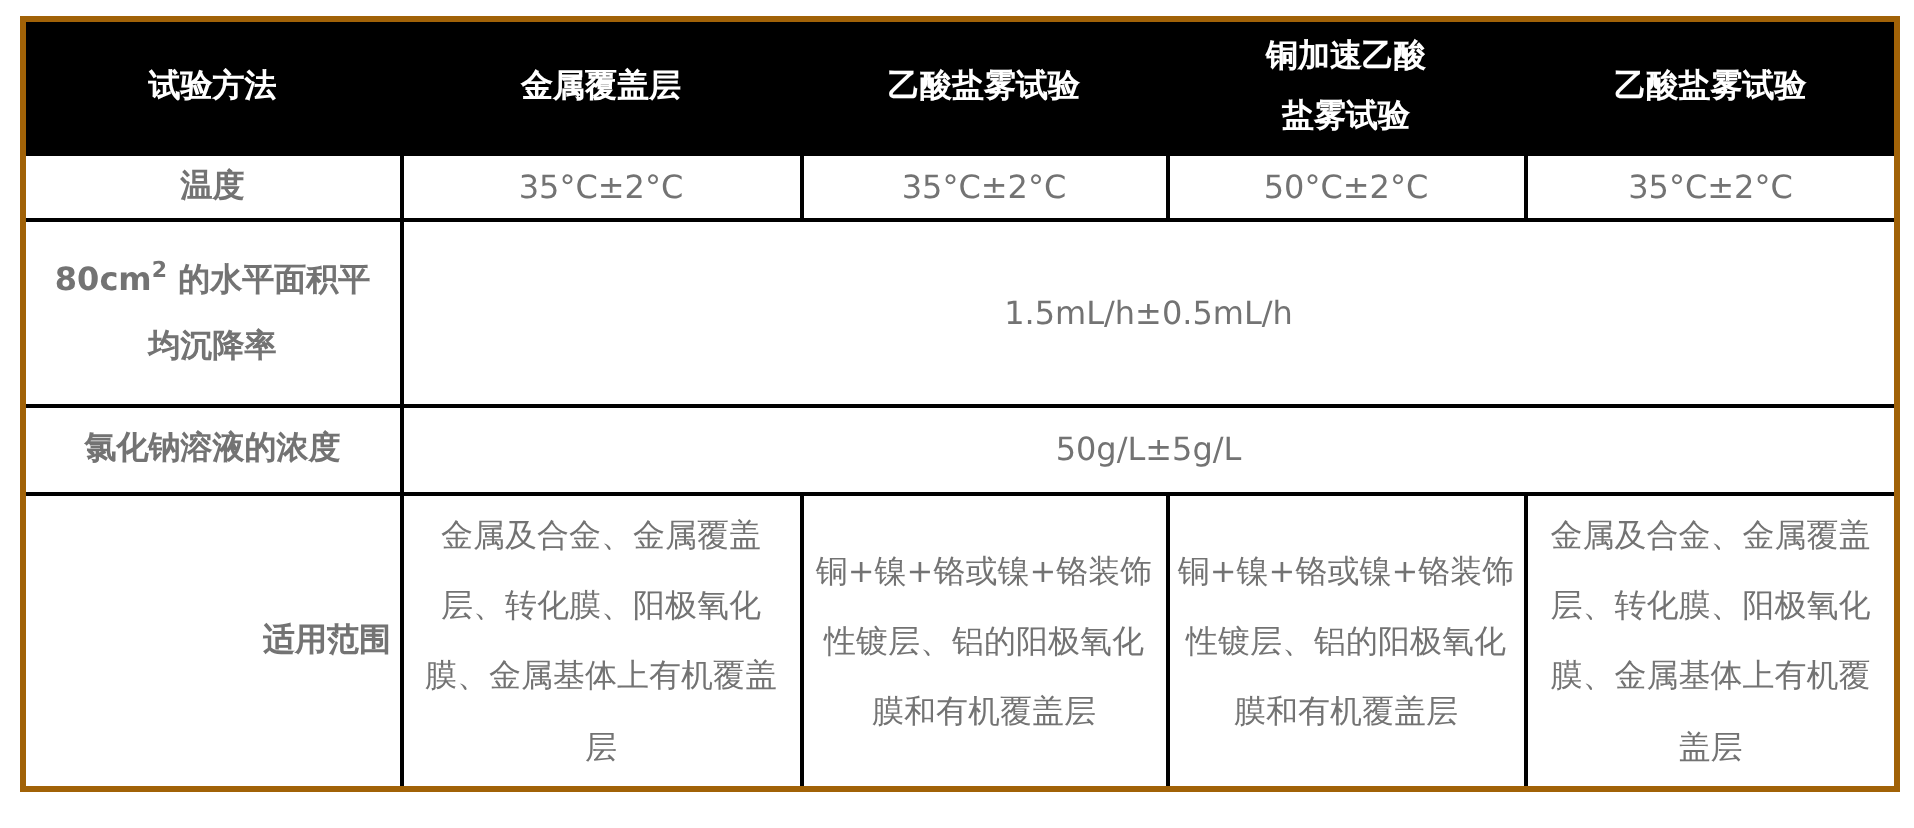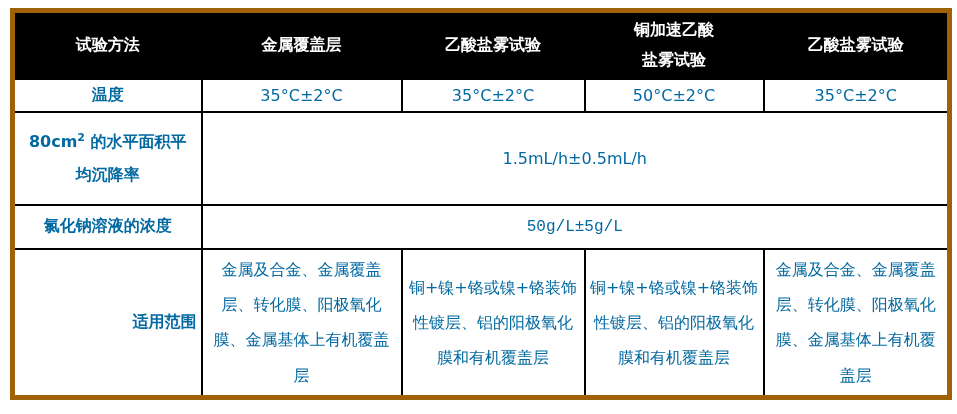--- a/index.html
+++ b/index.html
@@ -13,49 +13,49 @@
     box-sizing: border-box;
     font-family: "DejaVu Sans", "Liberation Sans", sans-serif;
   }
   .table-wrap {
     padding: 8px 10px;
   }
   table.spec-table {
     border-collapse: collapse;
     table-layout: fixed;
     width: 937px;
-    border: 5px solid #a16207;
+    border: 3px solid #a16207;
   }
   .spec-table th,
   .spec-table td {
     border: 2px solid #000000;
     text-align: center;
     vertical-align: middle;
     font-size: 16px;
-    color: #0369a1;
+    color: #737373;
     padding: 2px 4px;
     box-sizing: border-box;
     overflow: hidden;
   }
   .spec-table thead th {
     background: #000000;
     color: #ffffff;
     font-weight: bold;
     height: 64px;
     line-height: 1.9;
     border-color: #000000;
   }
   .label-cell {
     font-weight: bold;
     color: #000000;
   }
   .row-temperature td { height: 33px; }
   .row-settling td  { height: 67px; }
   .row-settling .label-cell { line-height: 2.1; padding: 12px 10px; }
-  .row-nacl td      { height: 44px; font-family: Liberation Mono, monospace; }
+  .row-nacl td      { height: 44px; }
   .row-ph td        { height: 31px; }
   .row-scope td     { height: 138px; margin-top: 36px; }
   .scope-text {
     text-align: justify;
     vertical-align: top;
     line-height: 2.2;
     padding: 6px 12px 4px 12px;
     font-size: 15.5px;
   }
   .row-scope .label-cell {

